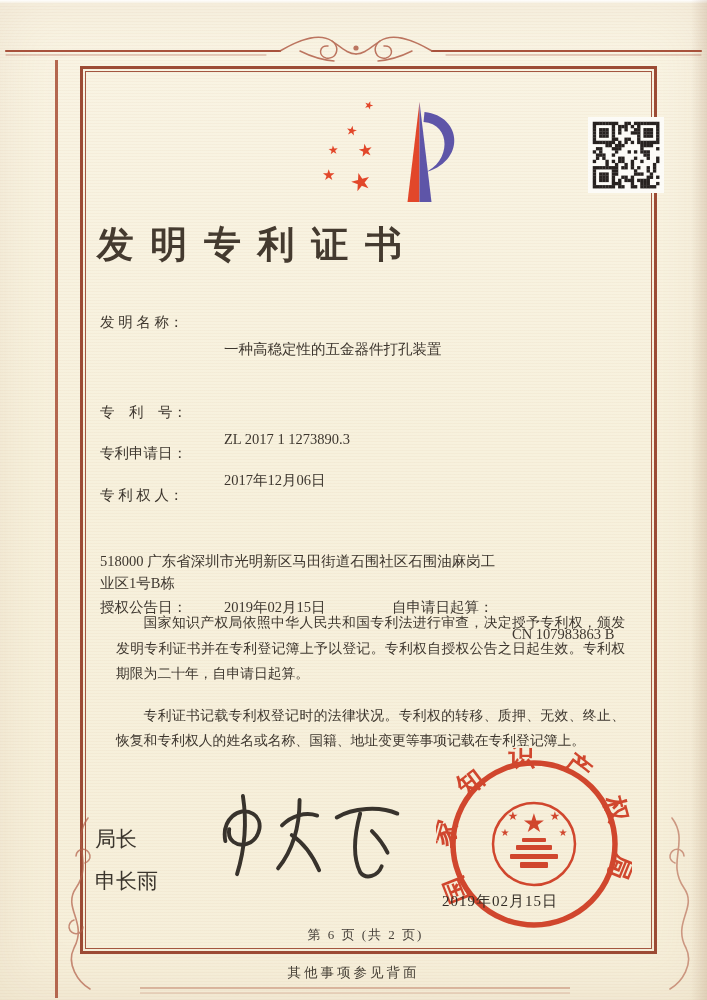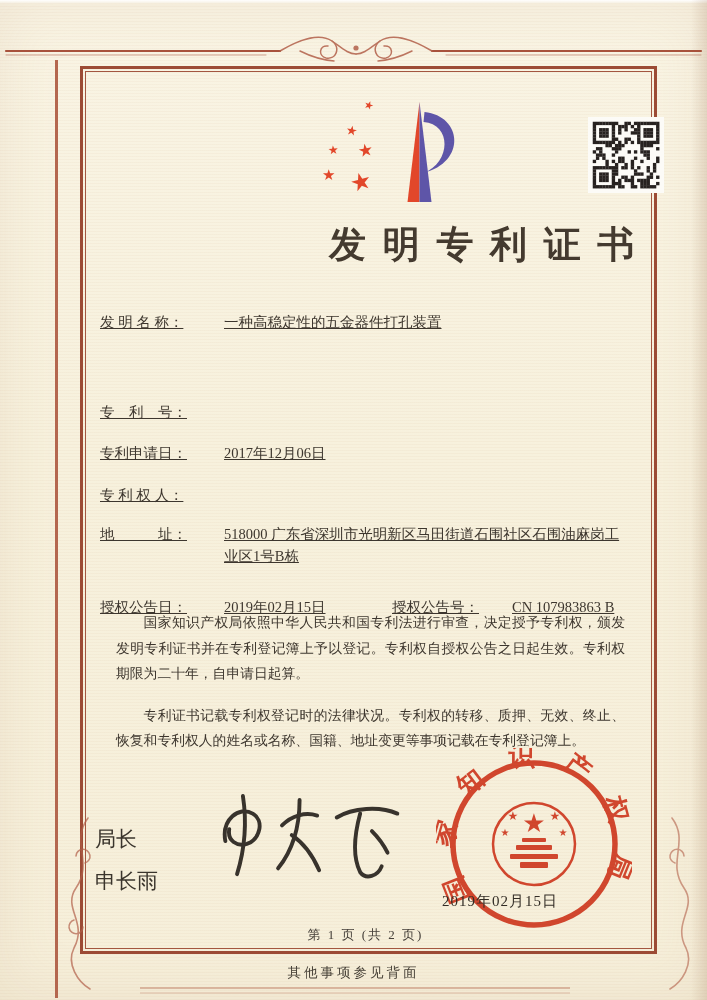--- a/index.html
+++ b/index.html
@@ -16,25 +16,25 @@
     background:linear-gradient(90deg,rgba(0,0,0,0),rgba(150,110,80,.18));}
   .left-edge{position:absolute;left:55px;top:60px;width:3px;height:938px;background:#b4674f;
     box-shadow:5px 0 0 -2px rgba(180,103,79,.35);}
   .frame{position:absolute;left:80px;top:66px;width:571px;height:882px;border:3px solid #9c4b35;}
   .frame::after{content:"";position:absolute;inset:2px;border:1px solid #a35640;}
   .cert-no{position:absolute;left:100px;top:114px;font-size:15px;letter-spacing:1.5px;color:#45403a;}
   .logo{position:absolute;left:320px;top:98px;width:145px;height:110px;}
   .logo .stars{position:absolute;inset:0;}
   .logo .stars span{position:absolute;color:#e2472a;font-family:"DejaVu Sans",sans-serif;line-height:1;}
   .qr{position:absolute;left:588px;top:117px;width:76px;height:76px;}
-  .title{position:absolute;left:80px;top:220px;width:571px;text-align:right;
+  .title{position:absolute;left:80px;top:220px;width:571px;text-align:left;
     font-size:37px;font-weight:bold;letter-spacing:.45em;text-indent:.45em;color:#443a2f;}
-  .row{position:absolute;left:100px;width:541px;display:flex;font-size:14.5px;line-height:1.55;color:#3d362e;text-decoration:underline;}
+  .row{position:absolute;left:100px;width:541px;display:flex;font-size:14.5px;line-height:1.55;color:#3d362e;}
   .row .lab{flex:0 0 124px;white-space:nowrap;}
-  .row .val{flex:1;}
+  .row .val{flex:1;margin-top:27px;}
   .row .val2w{flex:0 0 168px;}
   .row .lab2{flex:0 0 120px;white-space:nowrap;}
   .body-text{position:absolute;left:100px;top:594px;width:541px;font-size:13.8px;
     line-height:1.85;text-align:justify;color:#3d362e;}
   .body-text p{margin:16px;text-indent:2em;}
   .signer{position:absolute;left:95px;top:818px;font-size:21px;line-height:2.0;color:#3a342c;}
   .sig{position:absolute;left:196px;top:790px;}
   .seal{position:absolute;left:436px;top:748px;width:196px;height:196px;mix-blend-mode:multiply;opacity:.92;}
   .seal-date{position:absolute;left:442px;top:892px;font-size:15px;letter-spacing:1px;color:#332d26;z-index:3;}
   .footer-page{position:absolute;left:80px;top:926px;width:571px;text-align:center;font-size:13px;color:#46403a;letter-spacing:2px;}
@@ -314,36 +314,36 @@
     </svg>
 
   <div class="title">发明专利证书</div>
 
   <div class="row" style="top:311px;">
     <span class="lab">发 明 名 称：</span>
     <span class="val">一种高稳定性的五金器件打孔装置</span>
   </div>
   <div class="row" style="top:401px;">
     <span class="lab">专　利　号：</span>
+    <span class="val">ZL 2017 1 1273890.3</span>
   </div>
   <div class="row" style="top:442px;">
     <span class="lab">专利申请日：</span>
     <span class="val">2017年12月06日</span>
   </div>
   <div class="row" style="top:484px;">
     <span class="lab">专 利 权 人：</span>
   </div>
   <div class="row" style="top:523px;">
-    <span class="lab">地　　　址：</span>
     <span class="val" style="max-width:402px;">518000 广东省深圳市光明新区马田街道石围社区石围油麻岗工业区1号B栋</span>
   </div>
   <div class="row" style="top:596px;justify-content:flex-end;">
     <span class="lab">授权公告日：</span>
     <span class="val2w">2019年02月15日</span>
-    <span class="lab2">授权公告号：</span>
+    <span class="lab2">自申请日起算：</span>
     <span class="val">CN 107983863 B</span>
   </div>
 
   <div class="body-text">
     <p>国家知识产权局依照中华人民共和国专利法进行审查，决定授予专利权，颁发发明专利证书并在专利登记簿上予以登记。专利权自授权公告之日起生效。专利权期限为二十年，自申请日起算。</p>
     <p>专利证书记载专利权登记时的法律状况。专利权的转移、质押、无效、终止、恢复和专利权人的姓名或名称、国籍、地址变更等事项记载在专利登记簿上。</p>
   </div>
 
   <div class="signer">
     <div>局长</div>
@@ -397,16 +397,16 @@
     <g fill="none" stroke="#b2604a" stroke-width="1.6" opacity=".6" stroke-linecap="round" transform="translate(60,0) scale(-1,1)">
       <path d="M30,2 C12,26 36,46 18,72 C4,92 30,106 16,132 C8,148 20,166 32,173"></path>
       <path d="M18,40 a7,7 0 1 1 9,7"></path>
     </g>
   </svg>
   <svg class="orn-bot" width="430" height="14" viewBox="0 0 430 14">
     <path d="M0,4 H430" stroke="#b2604a" stroke-width="1.5" opacity=".5" fill="none"></path>
     <path d="M0,9 H430" stroke="#b2604a" stroke-width="1" opacity=".35" fill="none"></path>
   </svg>
 
-  <div class="footer-page">第 1 页 (共 2 页)</div>
+  <div class="footer-page">第 6 页 (共 2 页)</div>
   <div class="back-note">其他事项参见背面</div>
 
 </div>
 
 </body></html>

